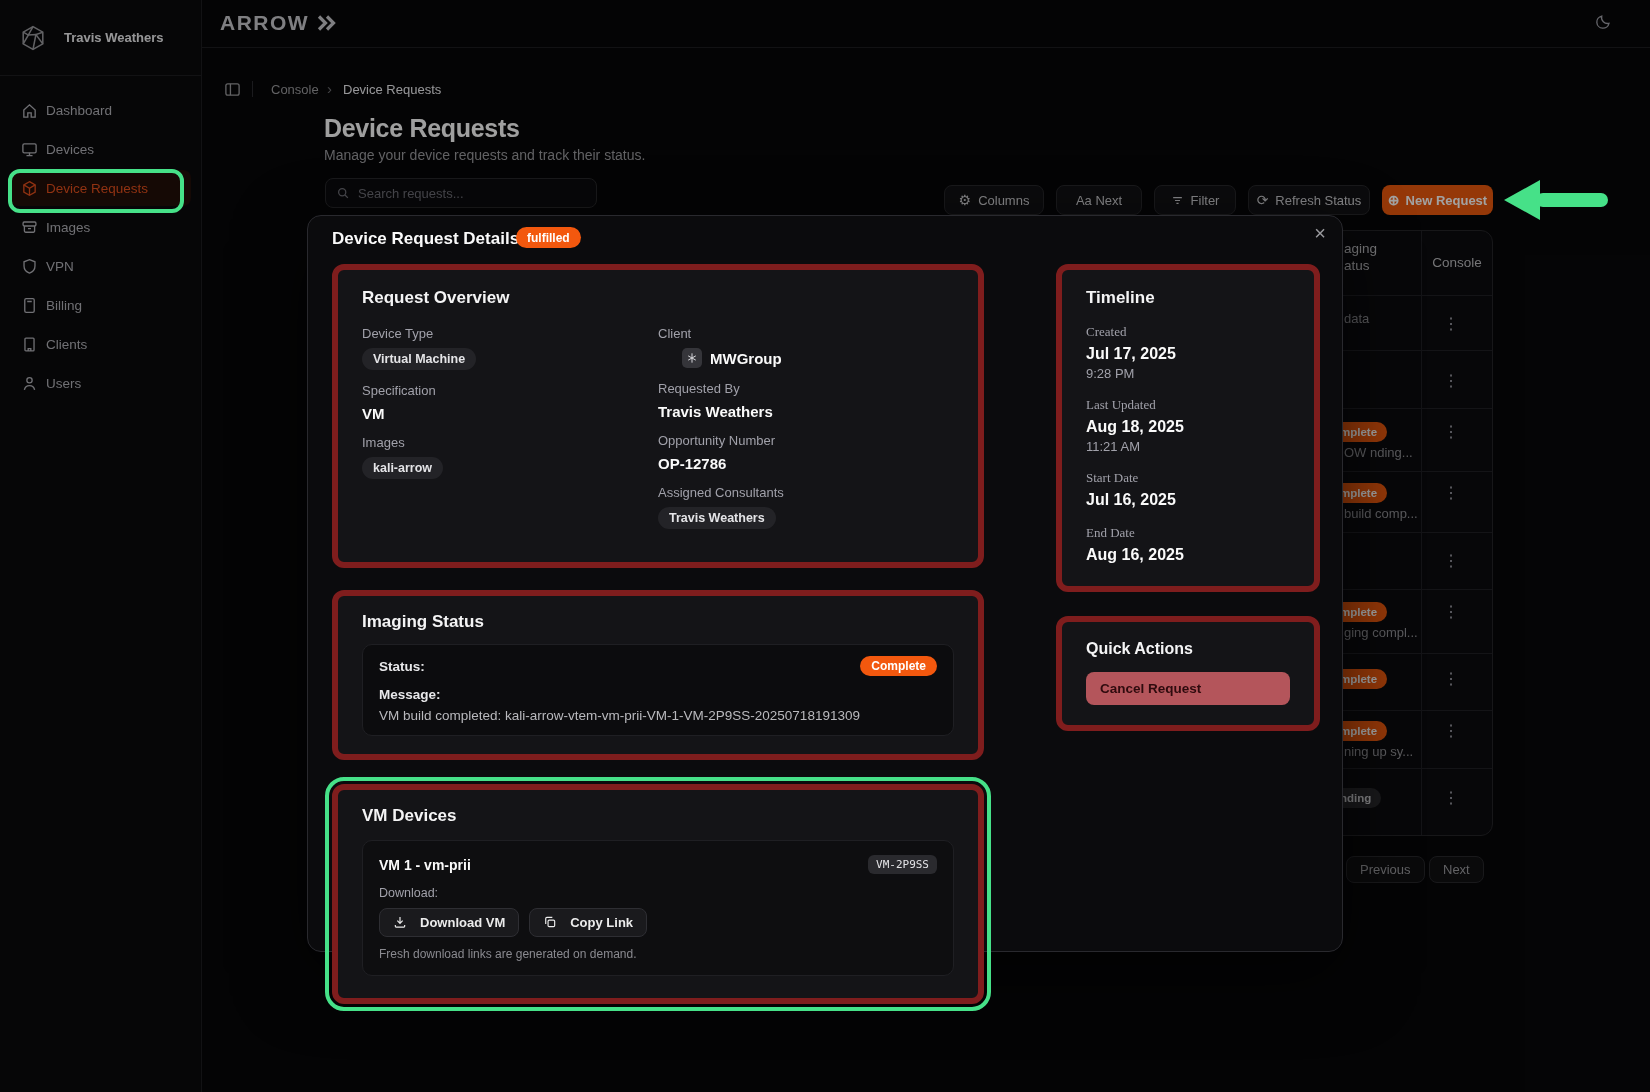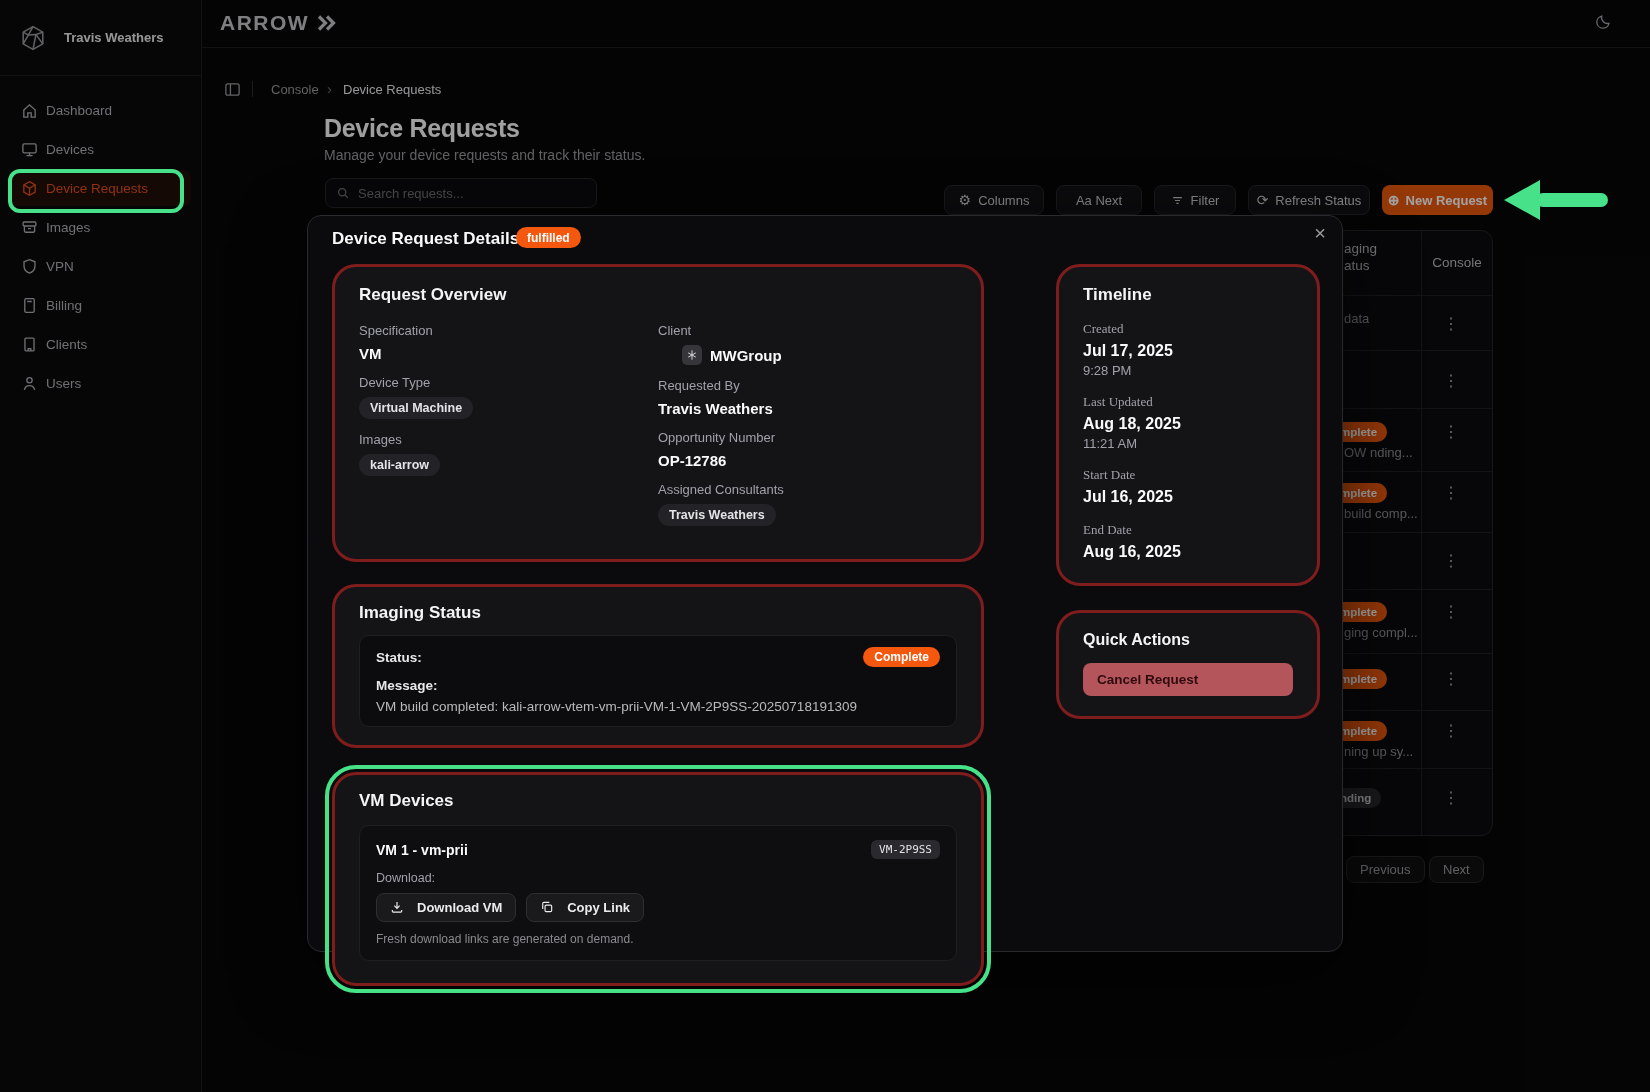--- a/index.html
+++ b/index.html
@@ -52,21 +52,21 @@
   .pg-btn { position:absolute; top:856px; height:27px; border:1px solid #26262a; border-radius:8px; background:#0f0f11; color:#9a9a9e; font-size:13px; display:flex; align-items:center; padding:0 13px; cursor:pointer; z-index:3; }
 
   
   .overlay { position:absolute; inset:0; background:rgba(3,3,4,0.37); z-index:40; }
   .modal { position:absolute; left:307px; top:215px; width:1036px; height:737px; background:#0b0b0d; border:1px solid #29292e; border-radius:14px; box-shadow:0 24px 70px rgba(0,0,0,0.65); z-index:50; }
   .modal-title { position:absolute; left:24px; top:13px; font-size:17px; font-weight:600; color:#fafafa; }
   .modal-badge { position:absolute; left:208px; top:11px; height:21px; border-radius:999px; background:#f3580e; color:#fff; font-size:12px; font-weight:700; display:inline-flex; align-items:center; padding:0 11px; }
   .modal-close { position:absolute; right:16px; top:4px; font-size:20px; color:#9a9a9e; cursor:pointer; line-height:26px; }
   .m-left { position:absolute; left:24px; top:48px; width:652px; }
   .m-right { position:absolute; left:700px; top:48px; width:312px;padding-left:48px; }
-  .card { background:#141417; border:3px solid #7f1d1d; border-radius:24px; }
+  .card { background:#141417; border:6px solid #7f1d1d; border-radius:12px; }
   .card-h { font-size:17px; font-weight:700; color:#f4f4f5; }
 
   .ov-card { padding:18px 24px 20px; }
   .ov-grid { display:flex; margin-top:18px; }
   .ov-col { width:50%; }
   .f-label { font-size:13px; color:#a1a1aa; margin-bottom:7px; }
   .f-value { font-size:15px; font-weight:700; color:#fafafa; }
   .field { margin-bottom:13px; }
   .chip { display:inline-flex; align-items:center; background:#232327; border-radius:999px; padding:4px 11px; font-size:12.5px; font-weight:700; color:#e4e4e7; }
   .client-row { display:flex; align-items:center; gap:8px;margin-left:24px; }
@@ -314,26 +314,26 @@
     <div class="modal-badge">fulfilled</div>
     <div class="modal-close">×</div>
 
     <div class="m-left">
 
       <div class="card ov-card">
         <div class="card-h">Request Overview</div>
         <div class="ov-grid">
           <div class="ov-col">
             <div class="field">
+              <div class="f-label">Device Type</div>
+              <span class="chip">Virtual Machine</span>
+            </div>
+            <div class="field">
               <div class="f-label">Specification</div>
               <div class="f-value">VM</div>
-            </div>
-            <div class="field">
-              <div class="f-label">Device Type</div>
-              <span class="chip">Virtual Machine</span>
             </div>
             <div class="field">
               <div class="f-label">Images</div>
               <span class="chip">kali-arrow</span>
             </div>
           </div>
           <div class="ov-col">
             <div class="field">
               <div class="f-label">Client</div>
               <div class="client-row">

